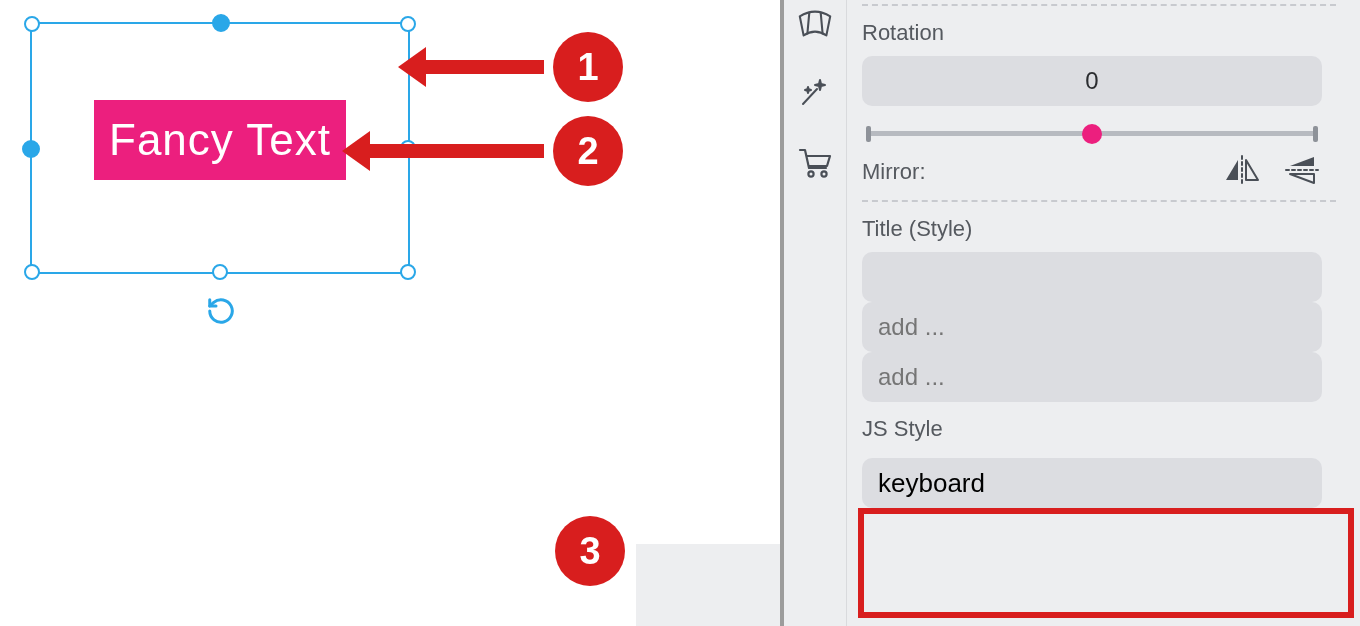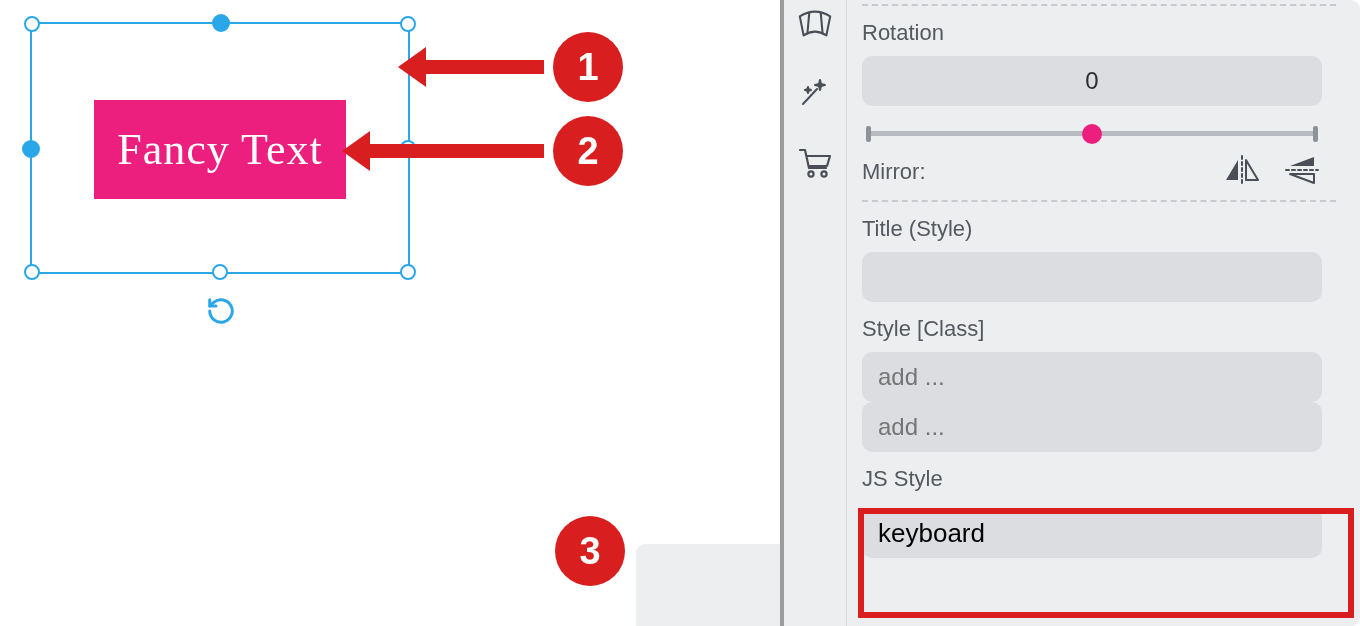--- a/index.html
+++ b/index.html
@@ -46,30 +46,29 @@
     .h-mr { right: -8px; top: calc(50% - 8px); }
     .h-bl { left: -8px;  bottom: -8px; }
     .h-bm { left: calc(50% - 8px); bottom: -8px; }
     .h-br { right: -8px; bottom: -8px; }
 
     .pink-badge {
       position: absolute;
       left: 94px;
       top: 100px;
       width: 252px;
-      height: 99px;
+      height: 80px;
       background: #ec1f7e;
       color: #ffffff;
       font-size: 44px;
       font-weight: 400;
       display: flex;
       align-items: center;
       justify-content: center;
       letter-spacing: 1px;
-      font-family: Liberation Serif, serif;
     }
 
     .rotate-icon {
       position: absolute;
       left: 206px;
       top: 296px;
       color: #2aa7e8;
     }
 
     
@@ -118,21 +117,20 @@
     }
 
     
     .right {
       position: absolute;
       left: 784px;
       top: 0;
       width: 576px;
       height: 626px;
       background: #edeef0;
-      border-radius: 9px;
     }
 
     .tool-strip {
       position: absolute;
       left: 0;
       top: 0;
       width: 63px;
       height: 626px;
       background: #edeef0;
       border-right: 1px solid #d9dadd;
@@ -344,21 +342,20 @@
           </svg>
         </span>
       </div>
     </div>
 
     <hr class="dash-sep">
 
     <div class="section-label">Title (Style)</div>
     <input class="text-field" value="" style="">
 
-    <div class="section-label">Style [Class]</div>
     <input class="text-field placeholder" placeholder="add ..." style="">
 
     <input class="text-field placeholder" placeholder="add ..." style="">
 
     <div class="section-label">JS Style</div>
     <input class="text-field value" value="keyboard" style="">
   </div>
 </div>
 
 <div class="highlight-box"></div>

